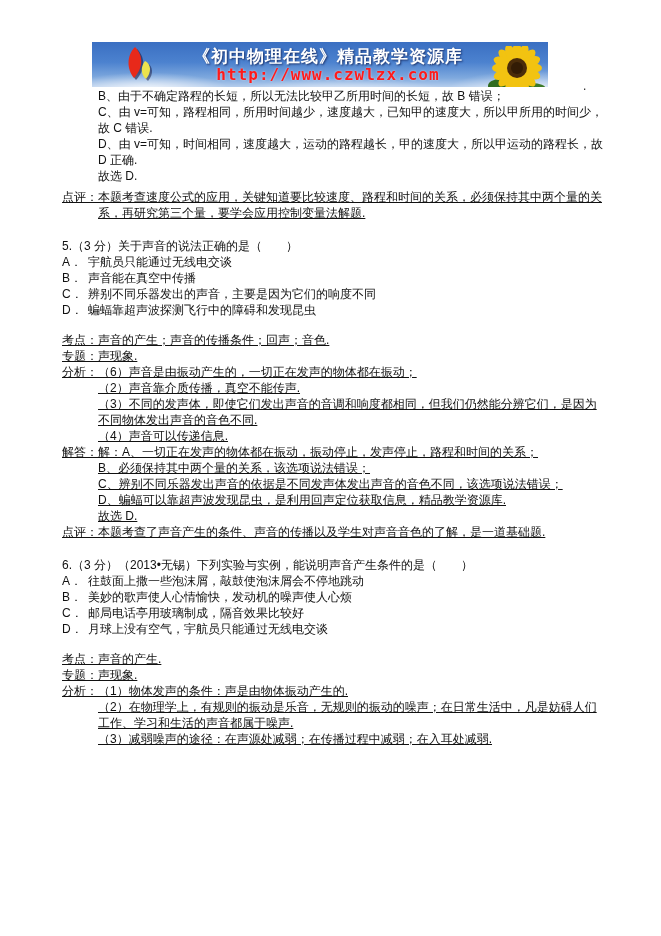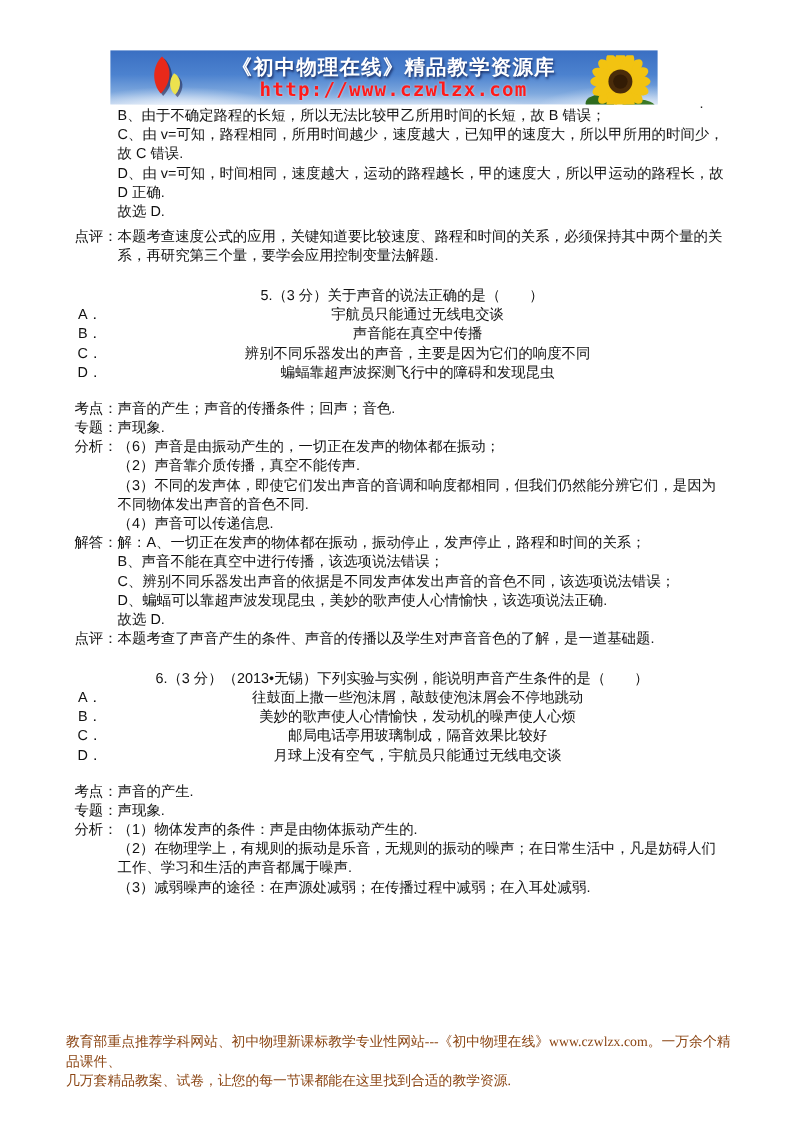--- a/index.html
+++ b/index.html
@@ -54,28 +54,28 @@
     white-space: nowrap;
   }
   .banner-sunflower { position: absolute; right: 0px; bottom: -3px; width: 62px; height: 44px; }
   .stray-dot { position: absolute; left: 583px; top: 78px; font-size: 12px; color: #222; }
 
   
   .content { position: absolute; left: 62px; top: 88px; width: 546px; }
 
   .ans-line { margin-left: 36px; width: 509px; }
 
-  .sec-row { display: flex; }
+  .sec-row { display: flex; text-decoration: underline; }
   .sec-label { width: 36px; flex-shrink: 0; white-space: nowrap; }
   .sec-text, .sec-lines { flex: 1; }
   .sec-line { display: block; }
 
   .comment-row { margin-top: 5px; }
 
-  .question { margin-top: 17px; text-align: center; }
+  .question { margin-top: 17px; }
   .opt-row { display: flex; }
   .opt-letter { width: 26px; flex-shrink: 0; }
   .opt-text { flex: 1; }
 
   .sections { margin-top: 14px; }
 
   
   .footer {
     position: absolute;
     left: 55px;
@@ -178,23 +178,23 @@
           <span class="sec-line">（6）声音是由振动产生的，一切正在发声的物体都在振动；</span>
           <span class="sec-line">（2）声音靠介质传播，真空不能传声.</span>
           <span class="sec-line">（3）不同的发声体，即使它们发出声音的音调和响度都相同，但我们仍然能分辨它们，是因为不同物体发出声音的音色不同.</span>
           <span class="sec-line">（4）声音可以传递信息.</span>
         </span>
       </div>
       <div class="sec-row">
         <span class="sec-label">解答：</span>
         <span class="sec-lines">
           <span class="sec-line">解：A、一切正在发声的物体都在振动，振动停止，发声停止，路程和时间的关系；</span>
-          <span class="sec-line">B、声音不能在真空中进行传播，该选项说法错误；</span>
+          <span class="sec-line">B、必须保持其中两个量的关系，该选项说法错误；</span>
           <span class="sec-line">C、辨别不同乐器发出声音的依据是不同发声体发出声音的音色不同，该选项说法错误；</span>
-          <span class="sec-line">D、蝙蝠可以靠超声波发现昆虫，美妙的歌声使人心情愉快，该选项说法正确.</span>
+          <span class="sec-line">D、蝙蝠可以靠超声波发现昆虫，是利用回声定位获取信息，精品教学资源库.</span>
           <span class="sec-line">故选 D.</span>
         </span>
       </div>
       <div class="sec-row">
         <span class="sec-label">点评：</span>
         <span class="sec-text">本题考查了声音产生的条件、声音的传播以及学生对声音音色的了解，是一道基础题.</span>
       </div>
     </div>
 
     <div class="question">
@@ -231,18 +231,14 @@
         <span class="sec-lines">
           <span class="sec-line">（1）物体发声的条件：声是由物体振动产生的.</span>
           <span class="sec-line">（2）在物理学上，有规则的振动是乐音，无规则的振动的噪声；在日常生活中，凡是妨碍人们工作、学习和生活的声音都属于噪声.</span>
           <span class="sec-line">（3）减弱噪声的途径：在声源处减弱；在传播过程中减弱；在入耳处减弱.</span>
         </span>
       </div>
     </div>
 
   </div>
 
-  <div class="footer">
-    <div>教育部重点推荐学科网站、初中物理新课标教学专业性网站---《初中物理在线》www.czwlzx.com。一万余个精品课件、</div>
-    <div>几万套精品教案、试卷，让您的每一节课都能在这里找到合适的教学资源.</div>
-  </div>
 
 </div>
 
 </body></html>

